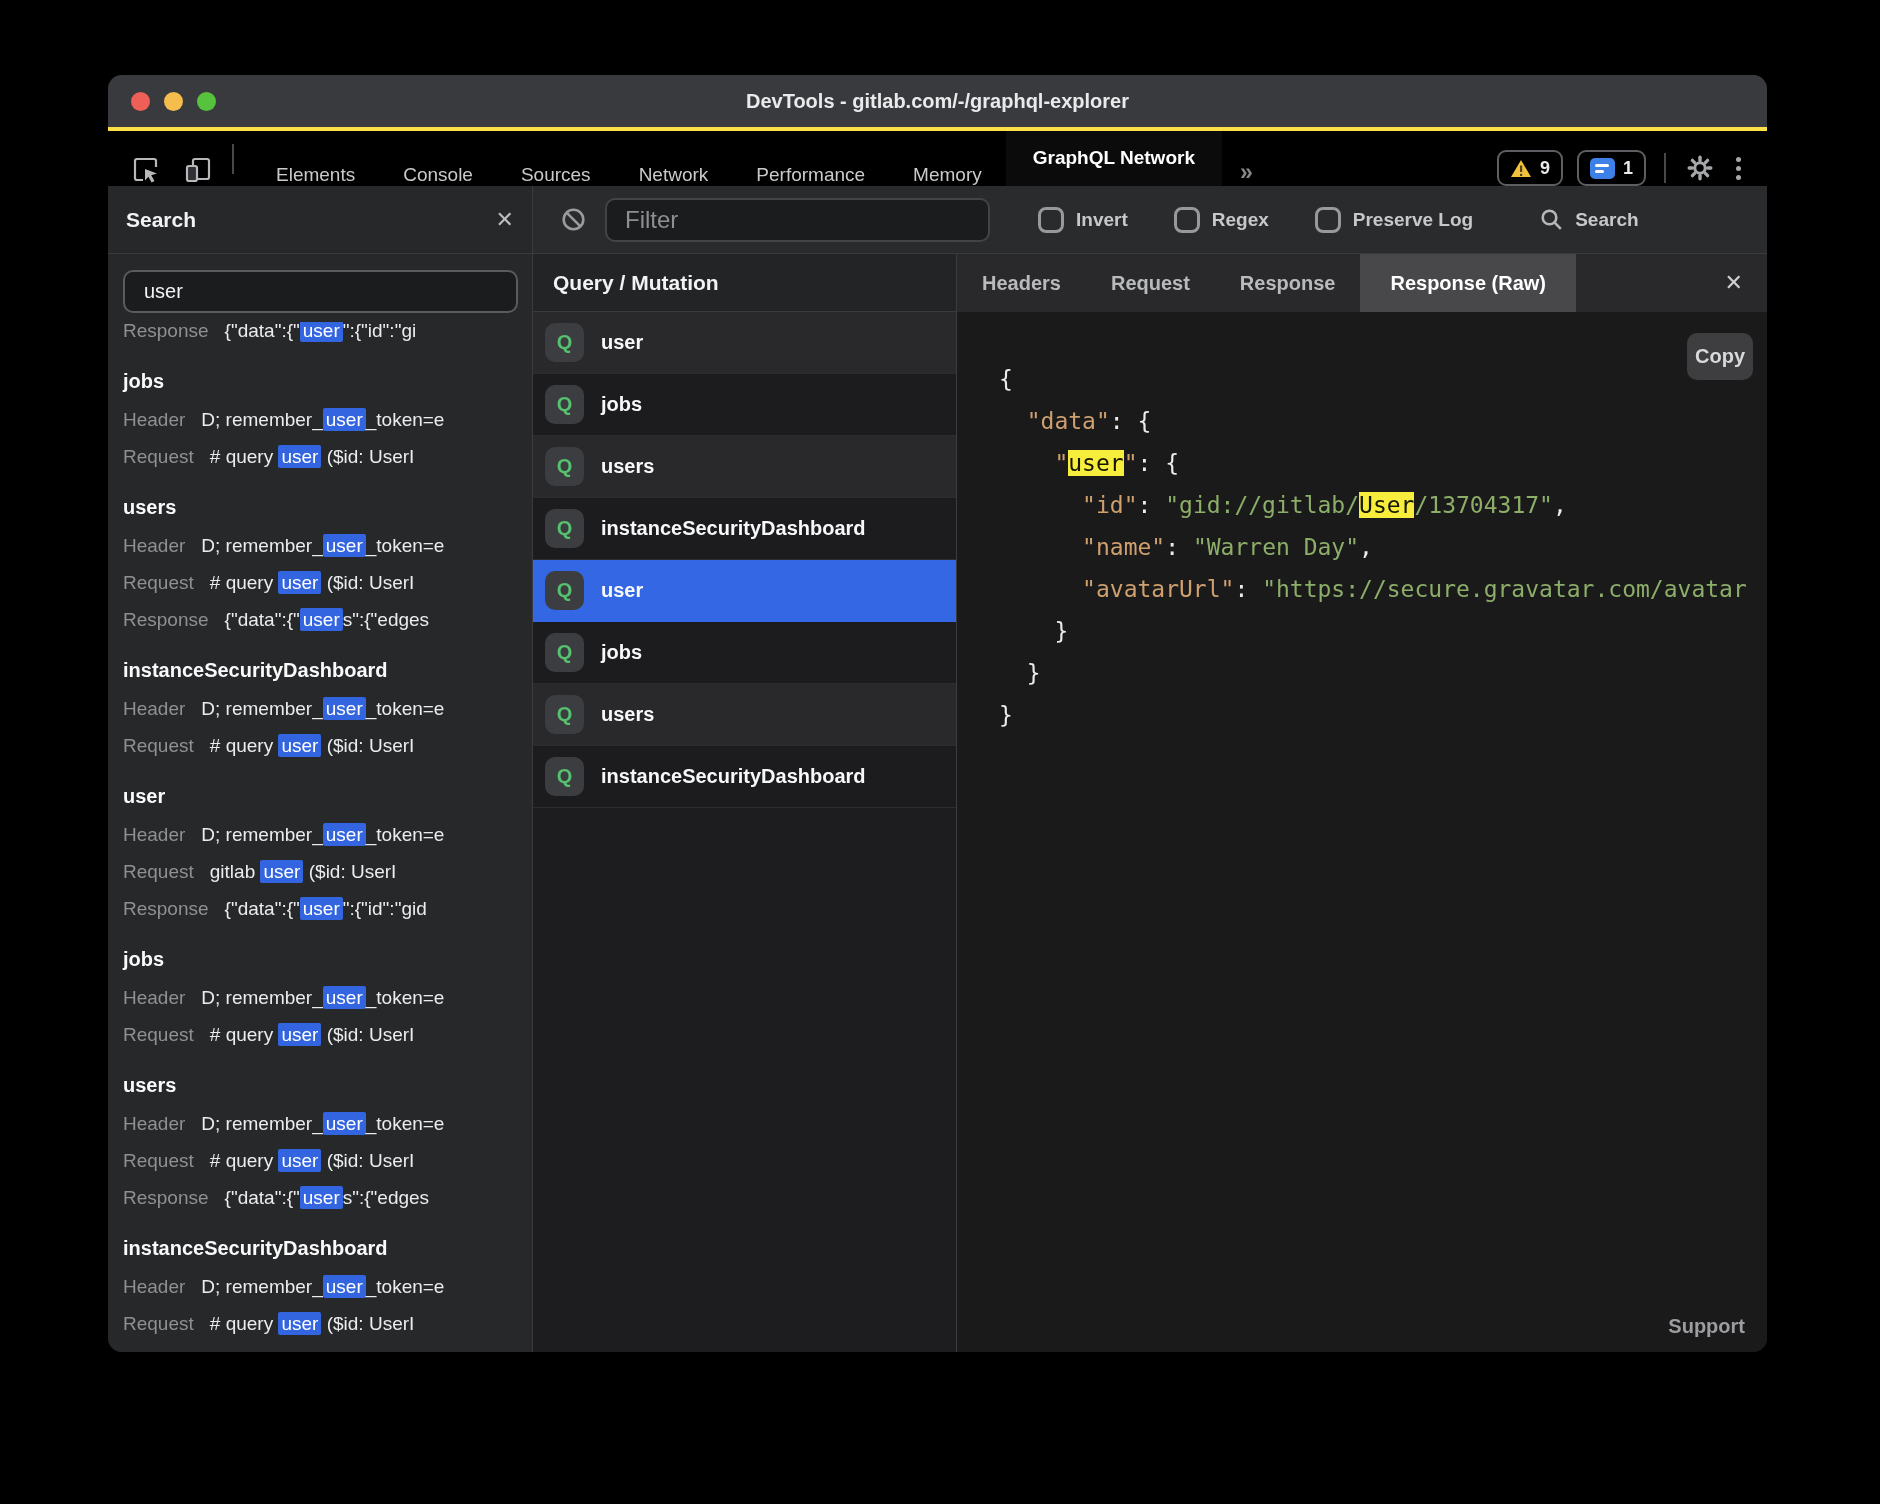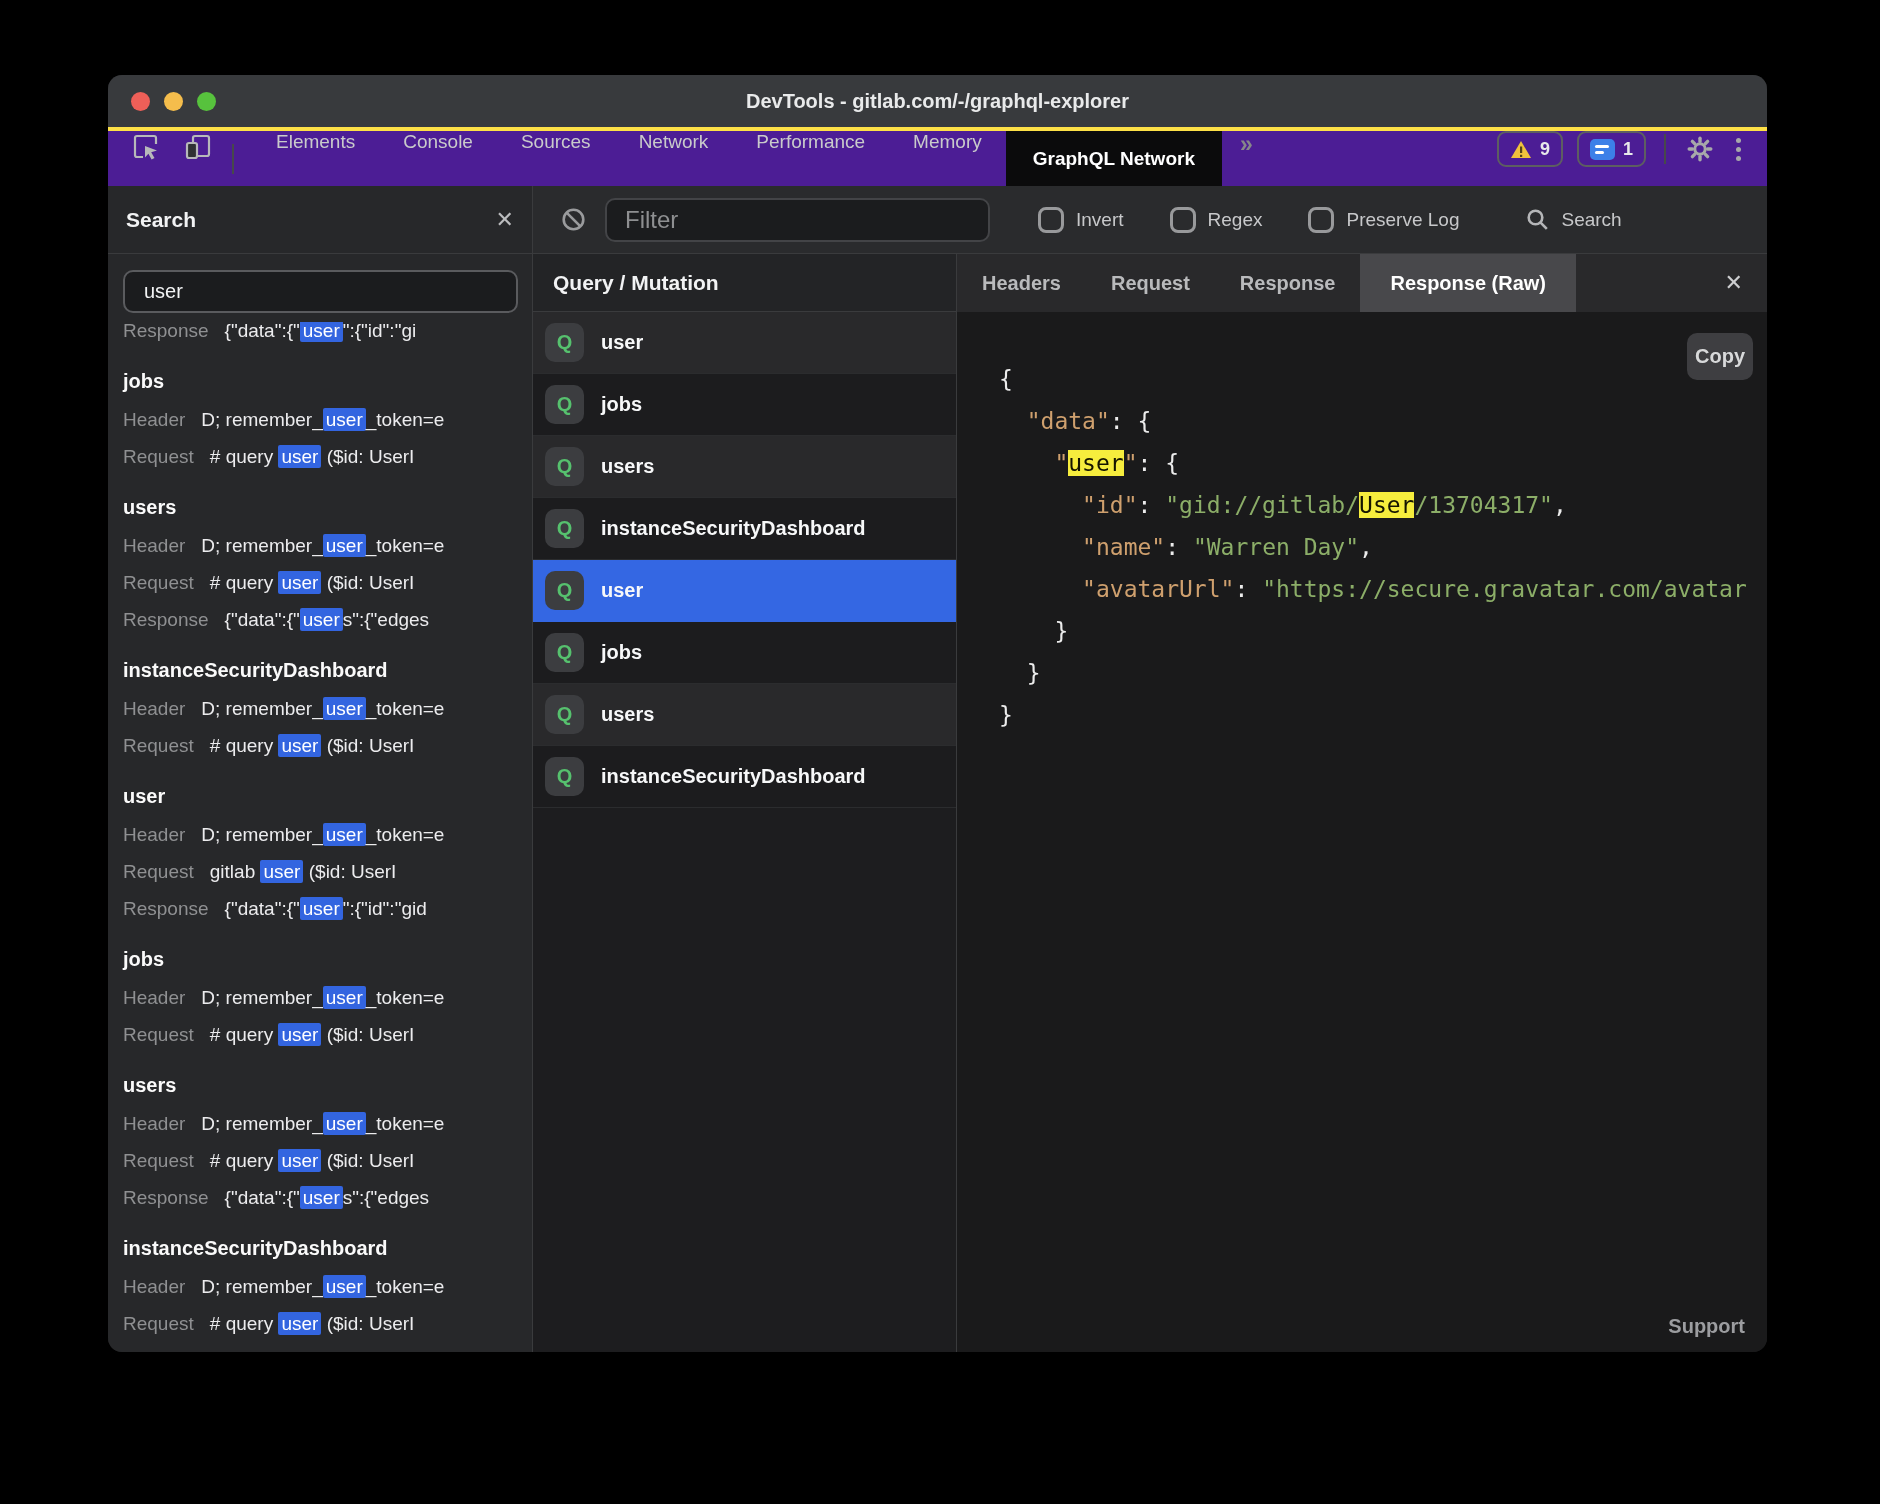--- a/index.html
+++ b/index.html
@@ -11,21 +11,21 @@
 
   
   .titlebar { height:56px; background:#383a3d; position:relative; flex:0 0 auto;
               display:flex; align-items:center; justify-content:center; border-bottom:4px solid #fde047; }
   .lights { position:absolute; left:23px; top:0; height:100%; display:flex; align-items:center; gap:14px; }
   .light { width:19px; height:19px; border-radius:50%; }
   .light.red { background:#ee5f58; } .light.yellow { background:#f5bd4c; } .light.green { background:#57c23d; }
   .win-title { font-size:20px; font-weight:bold; color:#e9eaeb; }
 
   
-  .tabbar { height:55px; background:#4c1d95; flex:0 0 auto; display:flex; align-items:flex-start; }
+  .tabbar { height:55px; background:#000000; flex:0 0 auto; display:flex; align-items:flex-end; }
   .tb-icons { display:flex; align-items:center; gap:20px; padding-left:22px; }
   .tb-icon { width:32px; height:32px; display:flex; align-items:center; justify-content:center; color:#b7b8ba; }
   .tb-divider { width:2px; height:30px; background:#47484b; align-self:center; margin:0 18px; }
   .mtab { display:flex; align-items:center; padding:0 24px; font-size:19px; color:#c9cacb; white-space:nowrap; }
   .mtab.active { background:#0b0b0c; color:#fff; font-weight:bold; padding:17px 27px; }
   .mtab-chevron { display:flex; align-items:center; padding:0 18px; color:#86878a; font-size:23px; font-weight:bold; }
   .tb-right { margin-left:auto; display:flex; align-items:center; gap:14px; padding-right:20px; }
   .badge-box { height:36px; border:2px solid #5d5e61; border-radius:9px; display:flex; align-items:center; gap:8px;
                padding:0 11px; color:#e8e9ea; font-size:18px; font-weight:600; }
   .msg-icon { width:25px; height:21px; background:#3c80e8; border-radius:5px; position:relative; }
@@ -54,21 +54,21 @@
   .hlb { background:#3365e0; color:#fff; padding:1px 3px; border-radius:2px; }
 
   
   .right-region { flex:1; display:flex; flex-direction:column; min-width:0; }
   .toolbar { height:68px; flex:0 0 auto; background:#2a2b2d; border-bottom:1px solid #3a3b3d;
              display:flex; align-items:center; padding:0 20px 0 24px; }
   .filter-input { margin-left:16px; width:385px; height:44px; border:2px solid #434447; border-radius:10px;
                   background:#1b1c1e; color:#8e8f91; font-size:24px; display:flex; align-items:center; padding-left:18px; }
   .cb-group { display:flex; align-items:center; gap:12px; }
   .cb-box { width:26px; height:26px; border:3px solid #98999b; border-radius:8px; background:transparent; }
-  .cb-label { font-size:19px; font-weight:400; color:#c7c8ca; white-space:nowrap; }
+  .cb-label { font-size:19px; font-weight:700; color:#c7c8ca; white-space:nowrap; }
   .search-group { display:flex; align-items:center; gap:11px; }
   .ml48 { margin-left:48px; } .ml46 { margin-left:46px; } .ml66 { margin-left:66px; }
 
   .panels { flex:1; display:flex; min-height:0; }
 
   
   .mid-col { width:424px; flex:0 0 auto; border-right:1px solid #3a3b3d; background:#1d1d1f; display:flex; flex-direction:column; }
   .qm-head { height:58px; flex:0 0 auto; display:flex; align-items:center; padding-left:20px;
              font-size:21px; font-weight:bold; color:#f2f3f4; background:#232426; border-bottom:1px solid #3a3b3d; }
   .qrow { height:62px; flex:0 0 auto; display:flex; align-items:center; gap:17px; padding-left:12px; border-bottom:1px solid #2b2c2e; }

